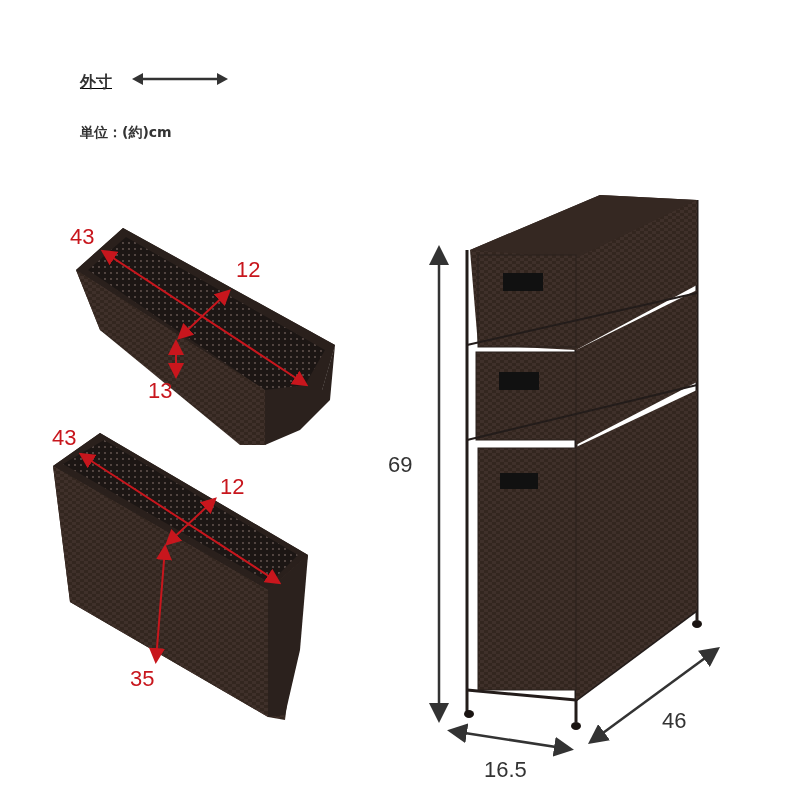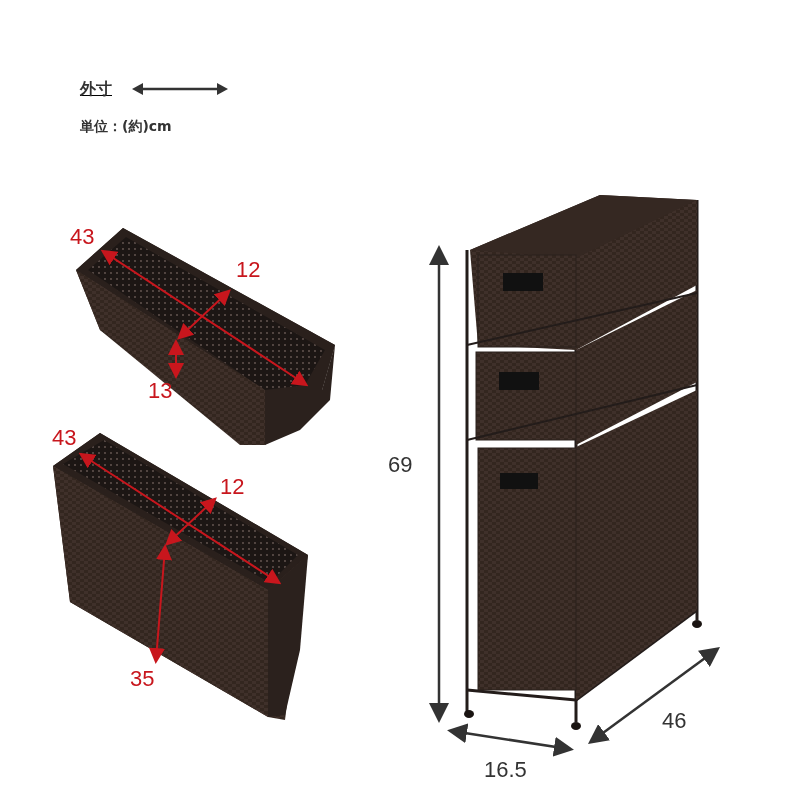--- a/index.html
+++ b/index.html
@@ -1,22 +1,22 @@
 <!DOCTYPE html>
 <html><head>
 <meta charset="utf-8">
 <style>
   html, body { margin: 0; padding: 0; background: #ffffff; }
   body { width: 800px; height: 800px; position: relative; overflow: hidden; font-family: "DejaVu Sans", sans-serif; }
   .legend { position: absolute; left: 80px; top: 72px; }
-  .legend-row { display: flex; align-items: center; height: 34px; text-decoration: underline; }
+  .legend-row { display: flex; align-items: flex-start; height: 34px; text-decoration: underline; }
   .legend-label { font-size: 16px; font-weight: bold; width: 52px; }
   .legend-label.outer { color: #333333; }
   .legend-label.inner { color: #c00000; }
-  .unit { font-size: 14px; color: #333333; margin-top: 12px; font-weight: bold; }
+  .unit { font-size: 14px; color: #333333; margin-top: 18px; font-weight: bold; }
   svg.main { position: absolute; left: 0; top: 0; }
   .dim { font-family: "Liberation Sans", sans-serif; font-size: 22px; }
   .dim.red { fill: #c8161d; }
   .dim.gray { fill: #333333; }
 </style>
 </head>
 <body>
 
 <div class="legend">
   <div class="legend-row">

